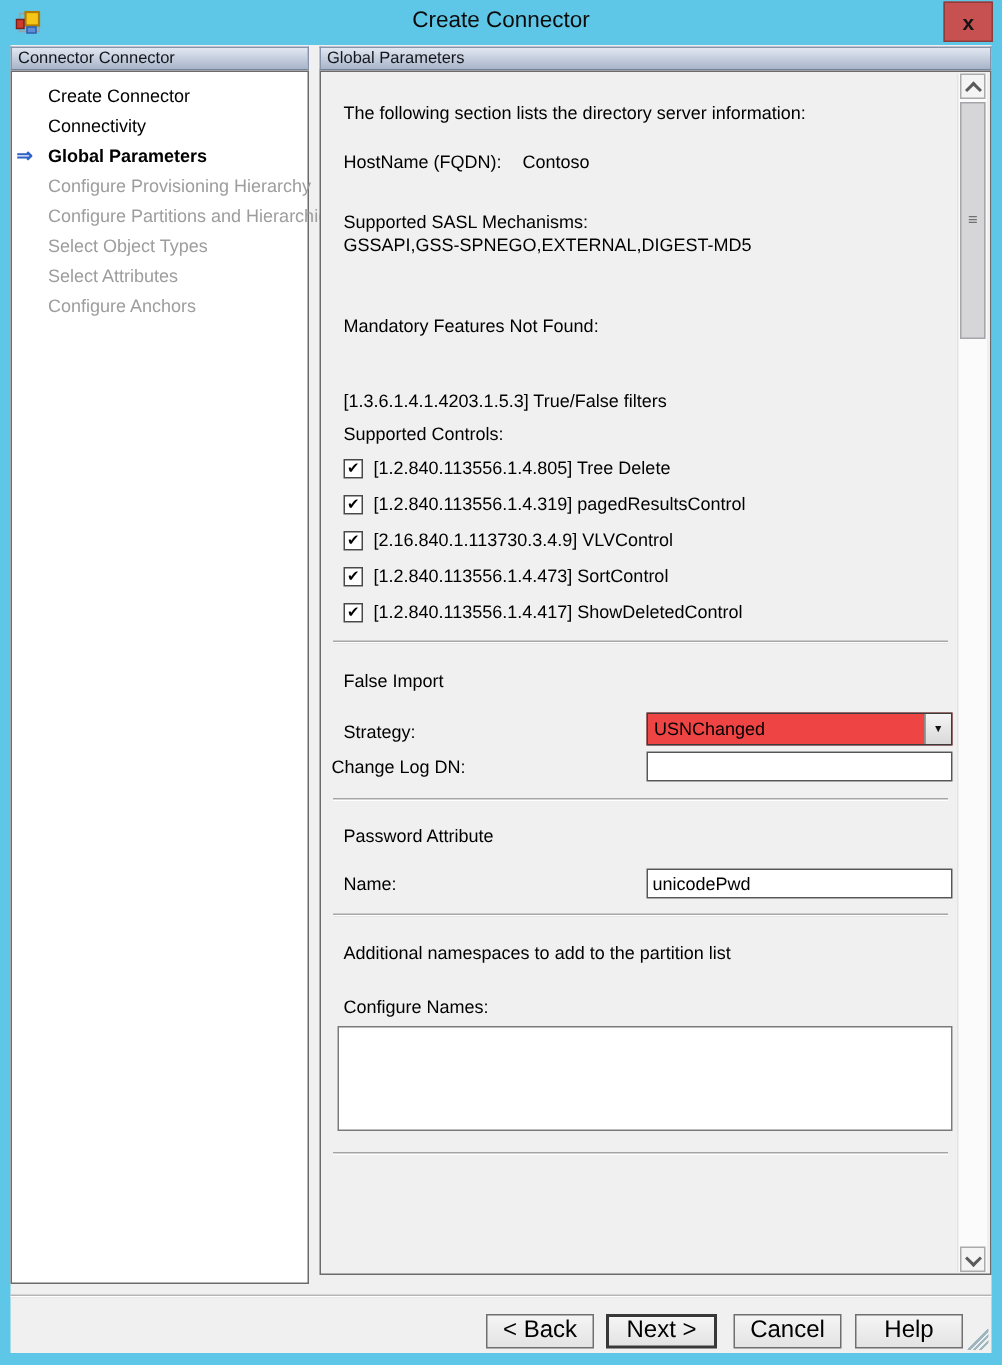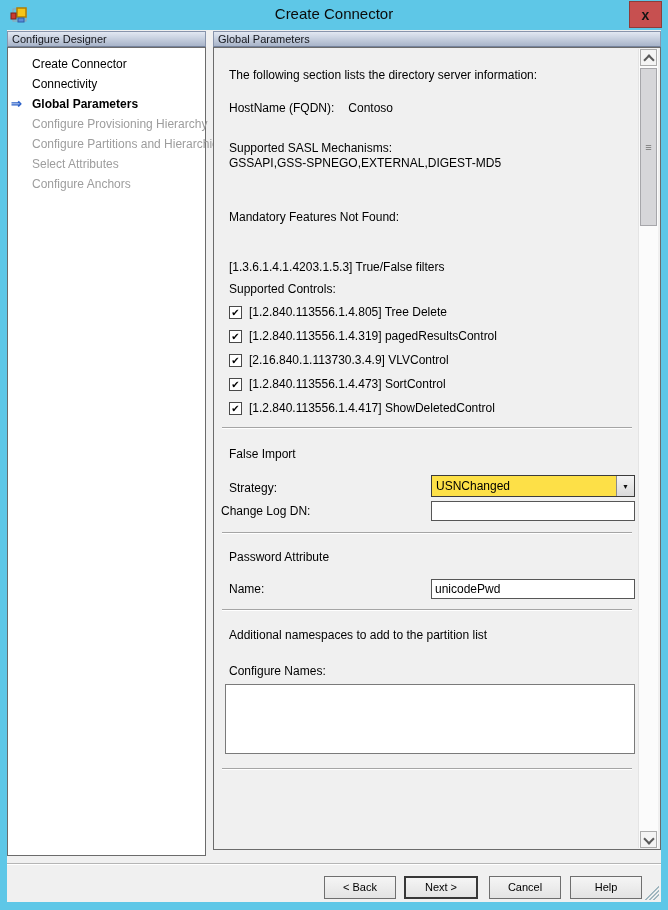--- a/index.html
+++ b/index.html
@@ -77,21 +77,21 @@
   }
   .cblabel { position:absolute; left:20px; top:0; white-space:nowrap; }
   .field {
     position:absolute; left:217px; width:204px; height:20px;
     background:#fff; border:1px solid #565656; box-sizing:border-box;
     font-family:"Liberation Sans",sans-serif; font-size:12px;
     padding:1px 3px; outline:none;
   }
   .combo {
     position:absolute; left:217px; width:204px; height:22px;
-    background:#fde047; border:1px solid #3c3c3c; box-sizing:border-box;
+    background:#ef4444; border:1px solid #3c3c3c; box-sizing:border-box;
   }
   .combo-text { position:absolute; left:4px; top:3px; white-space:nowrap; }
   .combo-btn {
     position:absolute; right:0; top:0; width:18px; height:20px;
     background:linear-gradient(#f4f4f4,#d9d9d9);
     border-left:1px solid #8a8a8a; box-sizing:border-box;
     display:flex; align-items:center; justify-content:center;
     font-size:7px; color:#111;
   }
   .bigbox {
@@ -122,21 +122,21 @@
   .thumb-grip {
     position:absolute; left:0; right:0; top:50%; margin-top:-7px;
     text-align:center; font-size:11px; color:#707070; line-height:14px;
   }
   
   .footer-sep { position:absolute; left:0px; top:833px; width:654px; height:1px; background:#b5b5b5; border-bottom:1px solid #fff; }
   .btn {
     position:absolute; top:846px; height:23px;
     background:linear-gradient(#f5f5f5,#e3e3e3);
     border:1px solid #6f6f6f; box-sizing:border-box;
-    font-family:"Liberation Sans",sans-serif; font-size:11px; color:#000;
+    font-family:"Liberation Sans",sans-serif; font-size:16px; color:#000;
     text-align:center; line-height:20px; cursor:default;
   }
   #btn-back   { left:317px; width:72px; }
   #btn-next   { left:397px; width:74px; border:2px solid #383838; line-height:18px; }
   #btn-cancel { left:482px; width:72px; }
   #btn-help   { left:563px; width:72px; }
   .resize-grip {
     position:absolute; right:2px; bottom:2px; width:14px; height:14px;
     background:
       linear-gradient(135deg, transparent 48%, #9fb6bf 48%, #9fb6bf 56%, transparent 56%),
@@ -158,36 +158,37 @@
     </svg>
     <div class="title">Create Connector</div>
     <div class="close-btn">
       <span>x</span>
     </div>
   </div>
 
   <div class="client">
 
     <div class="panel-header" id="sidebar-header">
-      <span>Configure Designer</span>
+      <span>Connector Connector</span>
     </div>
     <div class="panel-header" id="panel-header">
       <span>Global Parameters</span>
     </div>
 
     <div class="sidebar">
       <ul>
         <li><span>Create Connector</span></li>
         <li><span>Connectivity</span></li>
         <li class="active">
           <span class="step-arrow">⇒</span>
           <span>Global Parameters</span>
         </li>
         <li class="disabled"><span>Configure Provisioning Hierarchy</span></li>
         <li class="disabled"><span>Configure Partitions and Hierarchies</span></li>
+        <li class="disabled"><span>Select Object Types</span></li>
         <li class="disabled"><span>Select Attributes</span></li>
         <li class="disabled"><span>Configure Anchors</span></li>
       </ul>
     </div>
 
     <div class="panel">
 
       <div class="txt" style="left:15px; top:20px;">The following section lists the directory server information:</div>
 
       <div class="txt" style="left:15px; top:53px;">

